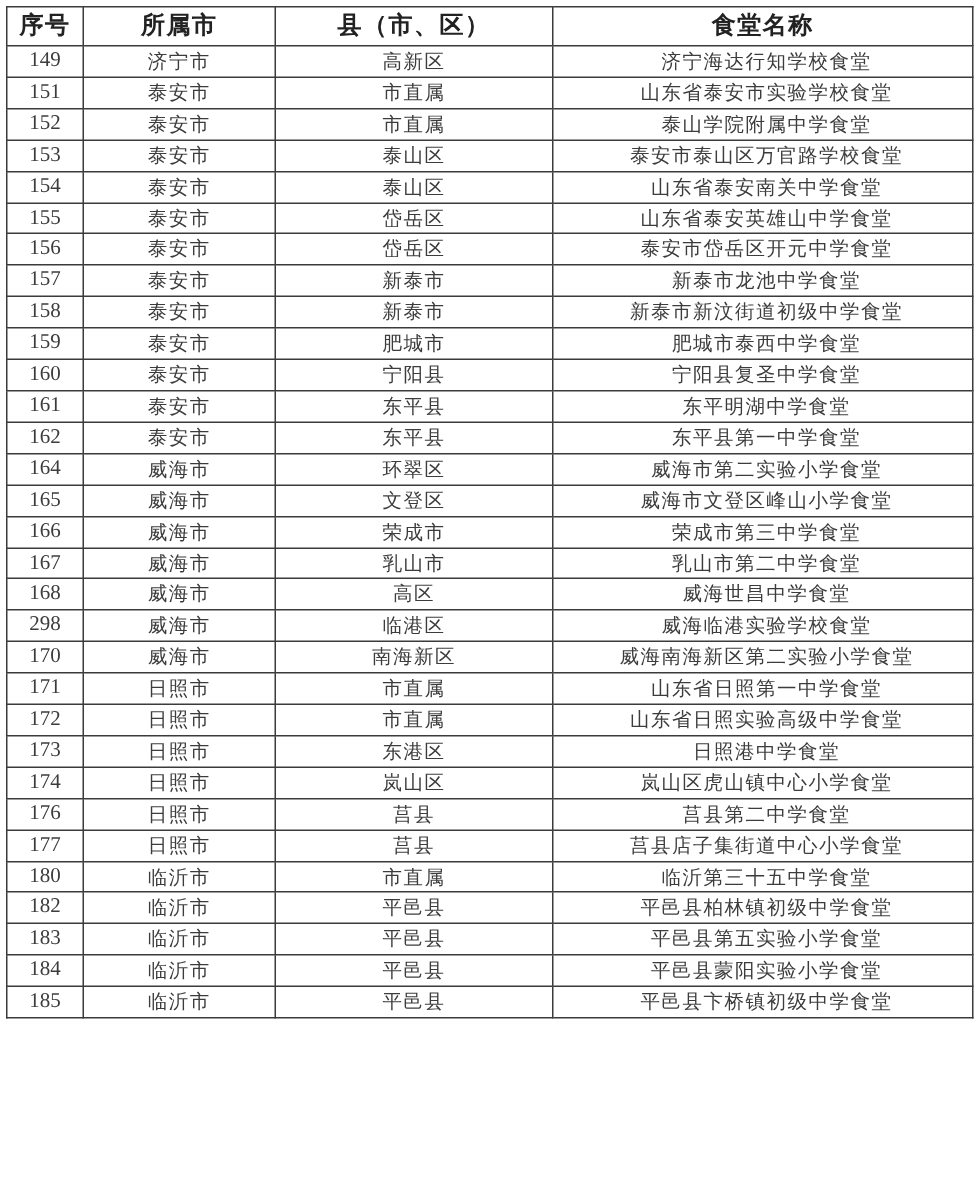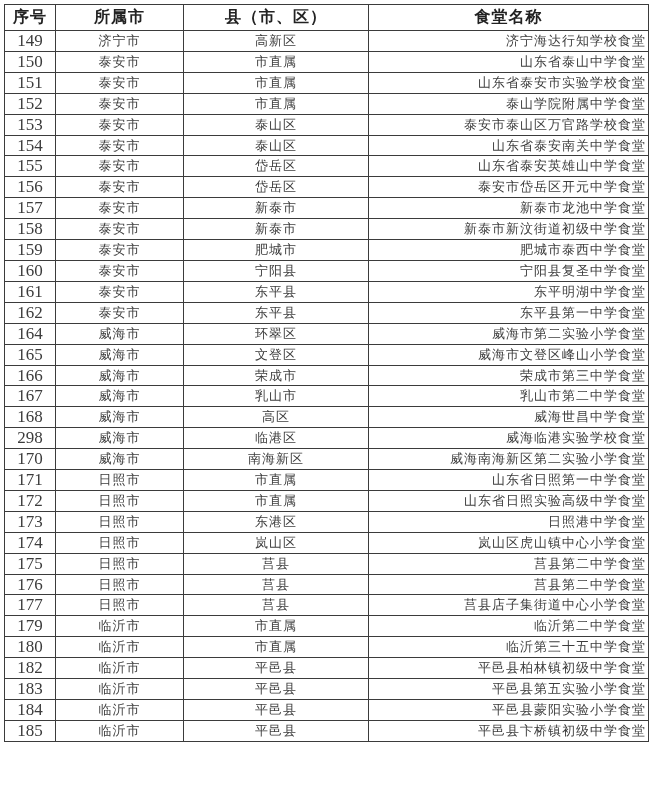--- a/index.html
+++ b/index.html
@@ -52,26 +52,26 @@
   }
   tbody td {
     height: 19.9px;
     font-size: 13px;
     color: var(--text-color);
     text-align: center;
     padding: 0 2px;
     line-height: 19.9px;
   }
   tbody td.c-canteen {
-    text-align: right;
+    text-align: center;
     padding-left: 7px;
     letter-spacing: 1px;
   }
   tbody td.c-no {
-    font-size: 17px;
+    font-size: 14px;
   }
   tbody td.c-city,
   tbody td.c-county {
     letter-spacing: 1px;
   }
 </style>
 </head>
 <body>
 
 <div class="page">
@@ -91,26 +91,20 @@
       </tr>
     </thead>
     <tbody id="table-body">
   <tr>
     <td class="c-no">149</td>
     <td class="c-city">济宁市</td>
     <td class="c-county">高新区</td>
     <td class="c-canteen">济宁海达行知学校食堂</td>
   </tr>
 
-  <tr>
-    <td class="c-no">150</td>
-    <td class="c-city">泰安市</td>
-    <td class="c-county">市直属</td>
-    <td class="c-canteen">山东省泰山中学食堂</td>
-  </tr>
 
   <tr>
     <td class="c-no">151</td>
     <td class="c-city">泰安市</td>
     <td class="c-county">市直属</td>
     <td class="c-canteen">山东省泰安市实验学校食堂</td>
   </tr>
 
   <tr>
     <td class="c-no">152</td>
@@ -260,48 +254,36 @@
     <td class="c-canteen">日照港中学食堂</td>
   </tr>
 
   <tr>
     <td class="c-no">174</td>
     <td class="c-city">日照市</td>
     <td class="c-county">岚山区</td>
     <td class="c-canteen">岚山区虎山镇中心小学食堂</td>
   </tr>
 
-  <tr>
-    <td class="c-no">175</td>
+
+  <tr>
+    <td class="c-no">176</td>
     <td class="c-city">日照市</td>
     <td class="c-county">莒县</td>
     <td class="c-canteen">莒县第二中学食堂</td>
   </tr>
 
   <tr>
-    <td class="c-no">176</td>
-    <td class="c-city">日照市</td>
-    <td class="c-county">莒县</td>
-    <td class="c-canteen">莒县第二中学食堂</td>
-  </tr>
-
-  <tr>
     <td class="c-no">177</td>
     <td class="c-city">日照市</td>
     <td class="c-county">莒县</td>
     <td class="c-canteen">莒县店子集街道中心小学食堂</td>
   </tr>
 
 
-  <tr>
-    <td class="c-no">179</td>
-    <td class="c-city">临沂市</td>
-    <td class="c-county">市直属</td>
-    <td class="c-canteen">临沂第二中学食堂</td>
-  </tr>
 
   <tr>
     <td class="c-no">180</td>
     <td class="c-city">临沂市</td>
     <td class="c-county">市直属</td>
     <td class="c-canteen">临沂第三十五中学食堂</td>
   </tr>
 
 
   <tr>

